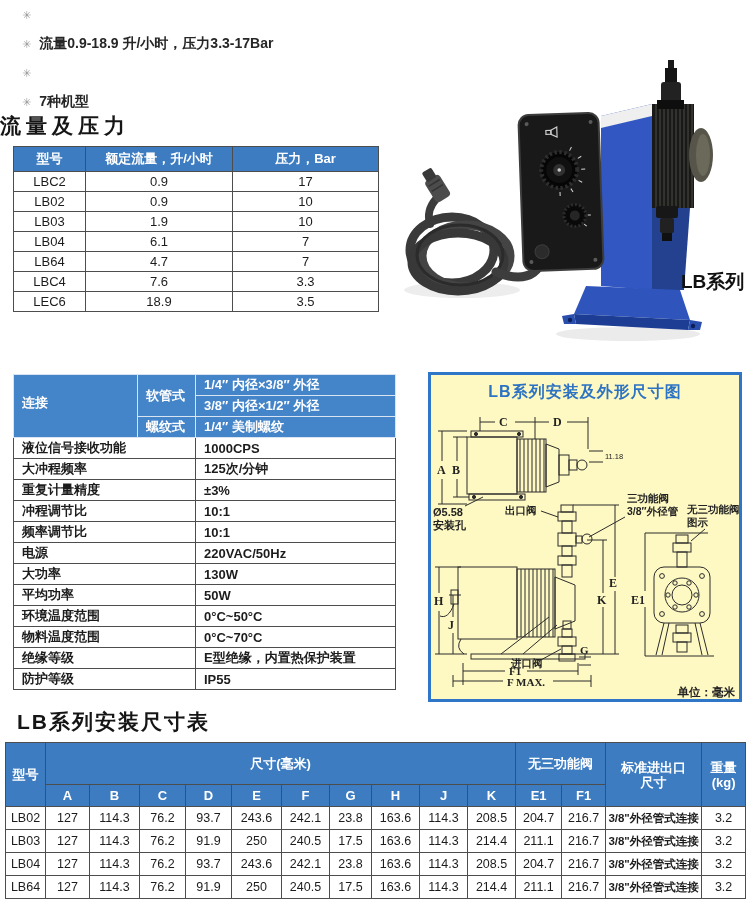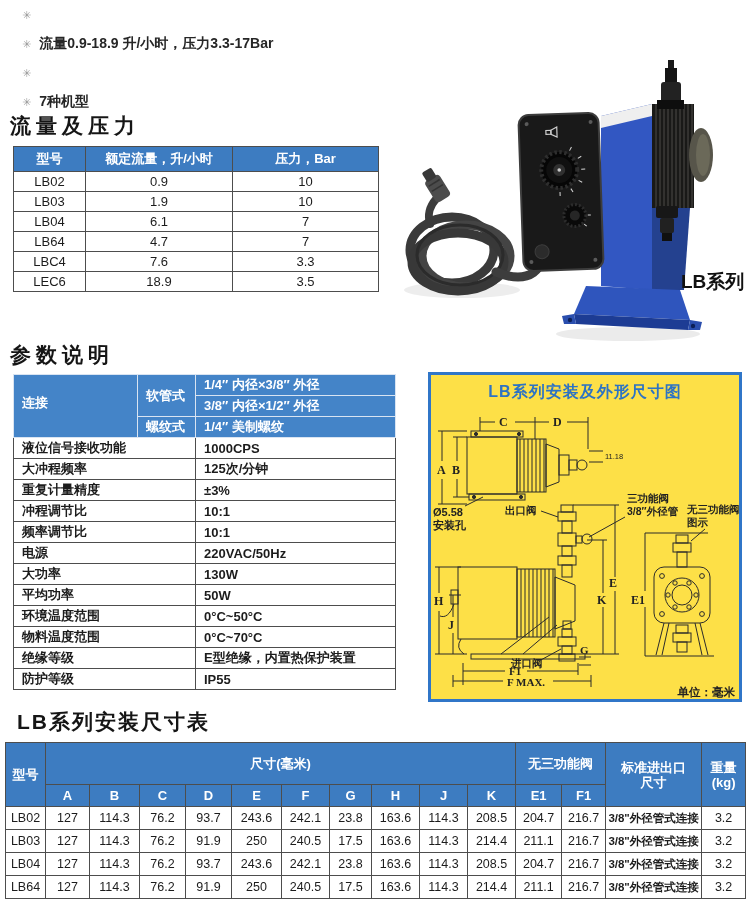--- a/index.html
+++ b/index.html
@@ -8,21 +8,21 @@
   .page{position:relative;width:750px;height:912px;background:#fff;overflow:hidden;
         font-family:"Liberation Sans","DejaVu Sans",sans-serif;color:var(--ink);}
 
   
   .features{position:absolute;left:22px;top:6px;}
   .feature{display:flex;align-items:flex-start;height:29px;font-size:14px;font-weight:bold;color:#262626;}
   .feature .star{color:#9a9a9a;font-size:11px;margin:3px 8px 0 0;font-weight:normal;}
 
   
   .sec-title{position:absolute;font-size:21px;font-weight:bold;color:#151515;letter-spacing:5px;white-space:nowrap;}
-  #flow-title{left:10px;top:112px;text-align:right;}
+  #flow-title{left:0;top:112px;text-align:right;}
   #params-title{left:10px;top:341px;}
   #dims-title{left:8px;top:708px;letter-spacing:2px;margin-left:9px;}
 
   
   table{border-collapse:collapse;table-layout:fixed;}
   .flow{position:absolute;left:13px;top:146px;width:365px;}
   .flow th{background:var(--blue);color:#fff;font-size:13px;font-weight:bold;height:25px;border:1px solid var(--border);}
   .flow td{font-size:13px;height:20px;text-align:center;border:1px solid var(--border);color:var(--ink);padding:0;}
 
   
@@ -30,21 +30,21 @@
   .params td{border:1px solid var(--border);font-size:13px;padding:0 8px;height:21px;color:var(--ink);font-weight:bold;}
   .params td.blue{background:var(--blue2);color:#fff;border-color:#d9e4f2;}
   .params td.lbl-top{vertical-align:top;padding-top:19px;margin-top:41px;}
   .params .val{font-weight:bold;}
 
   
   .photo{position:absolute;left:390px;top:58px;width:360px;height:287px;}
 
   
   .diagram{position:absolute;left:428px;top:372px;width:314px;height:330px;
-           border:3px solid #3076c8;background:#fde047;}
+           border:3px solid #3076c8;background:#fef9c3;}
   .diagram .dtitle{text-align:center;color:#2d73c4;font-weight:bold;font-size:16px;margin-top:7px;letter-spacing:1px;}
   .diagram svg{position:absolute;left:0;top:30px;}
 
   
   .dims{position:absolute;left:5px;top:742px;width:740px;}
   .dims th{background:var(--blue);color:#fff;font-size:13px;font-weight:bold;border:1px solid var(--border);padding:0;}
   .dims thead tr.r1 th{height:42px;}
   .dims thead tr.r2 th{height:22px;}
   .dims td{font-size:12.5px;height:23px;text-align:center;border:1px solid var(--border);padding:0;}
   .dims td.port{font-size:11.5px;font-weight:bold;}
@@ -79,20 +79,25 @@
   <table class="flow">
     <thead>
       <tr>
         <th style="width:72px">型号</th>
         <th style="width:147px">额定流量，升/小时</th>
         <th style="width:146px">压力，Bar</th>
       </tr>
     </thead>
     <tbody id="flow-rows">
         <tr>
+          <td>LBC2</td>
+          <td>0.9</td>
+          <td>17</td>
+        </tr>
+        <tr>
           <td>LB02</td>
           <td>0.9</td>
           <td>10</td>
         </tr>
         <tr>
           <td>LB03</td>
           <td>1.9</td>
           <td>10</td>
         </tr>
         <tr>
@@ -198,21 +203,20 @@
         <circle cx="184" cy="158" r="11" fill="#090909" stroke="#2c2c2c" stroke-width="3" stroke-dasharray="2,2"></circle>
         <circle cx="184" cy="158" r="5" fill="#262626"></circle>
         <line x1="197" y1="158" x2="200" y2="158" stroke="#d8d8d8" stroke-width="1"></line>
         <line x1="193" y1="167" x2="195.5" y2="169" stroke="#d8d8d8" stroke-width="1"></line>
       </g>
       <circle cx="150" cy="193" r="7" fill="#2b2b2b" stroke="#3c3c3c"></circle>
     </g>
     <text x="291" y="230" font-size="19" font-weight="bold" fill="#111">LB系列</text>
   </svg>
 
-  <div class="sec-title" id="params-title">参数说明</div>
   <table class="params">
     <colgroup>
         <col style="width:124px">
         <col style="width:58px">
         <col style="width:200px">
       </colgroup>
     <tbody>
       <tr>
         <td class="blue lbl-top" rowspan="3">连接</td>
         <td class="blue" rowspan="2">软管式</td>

